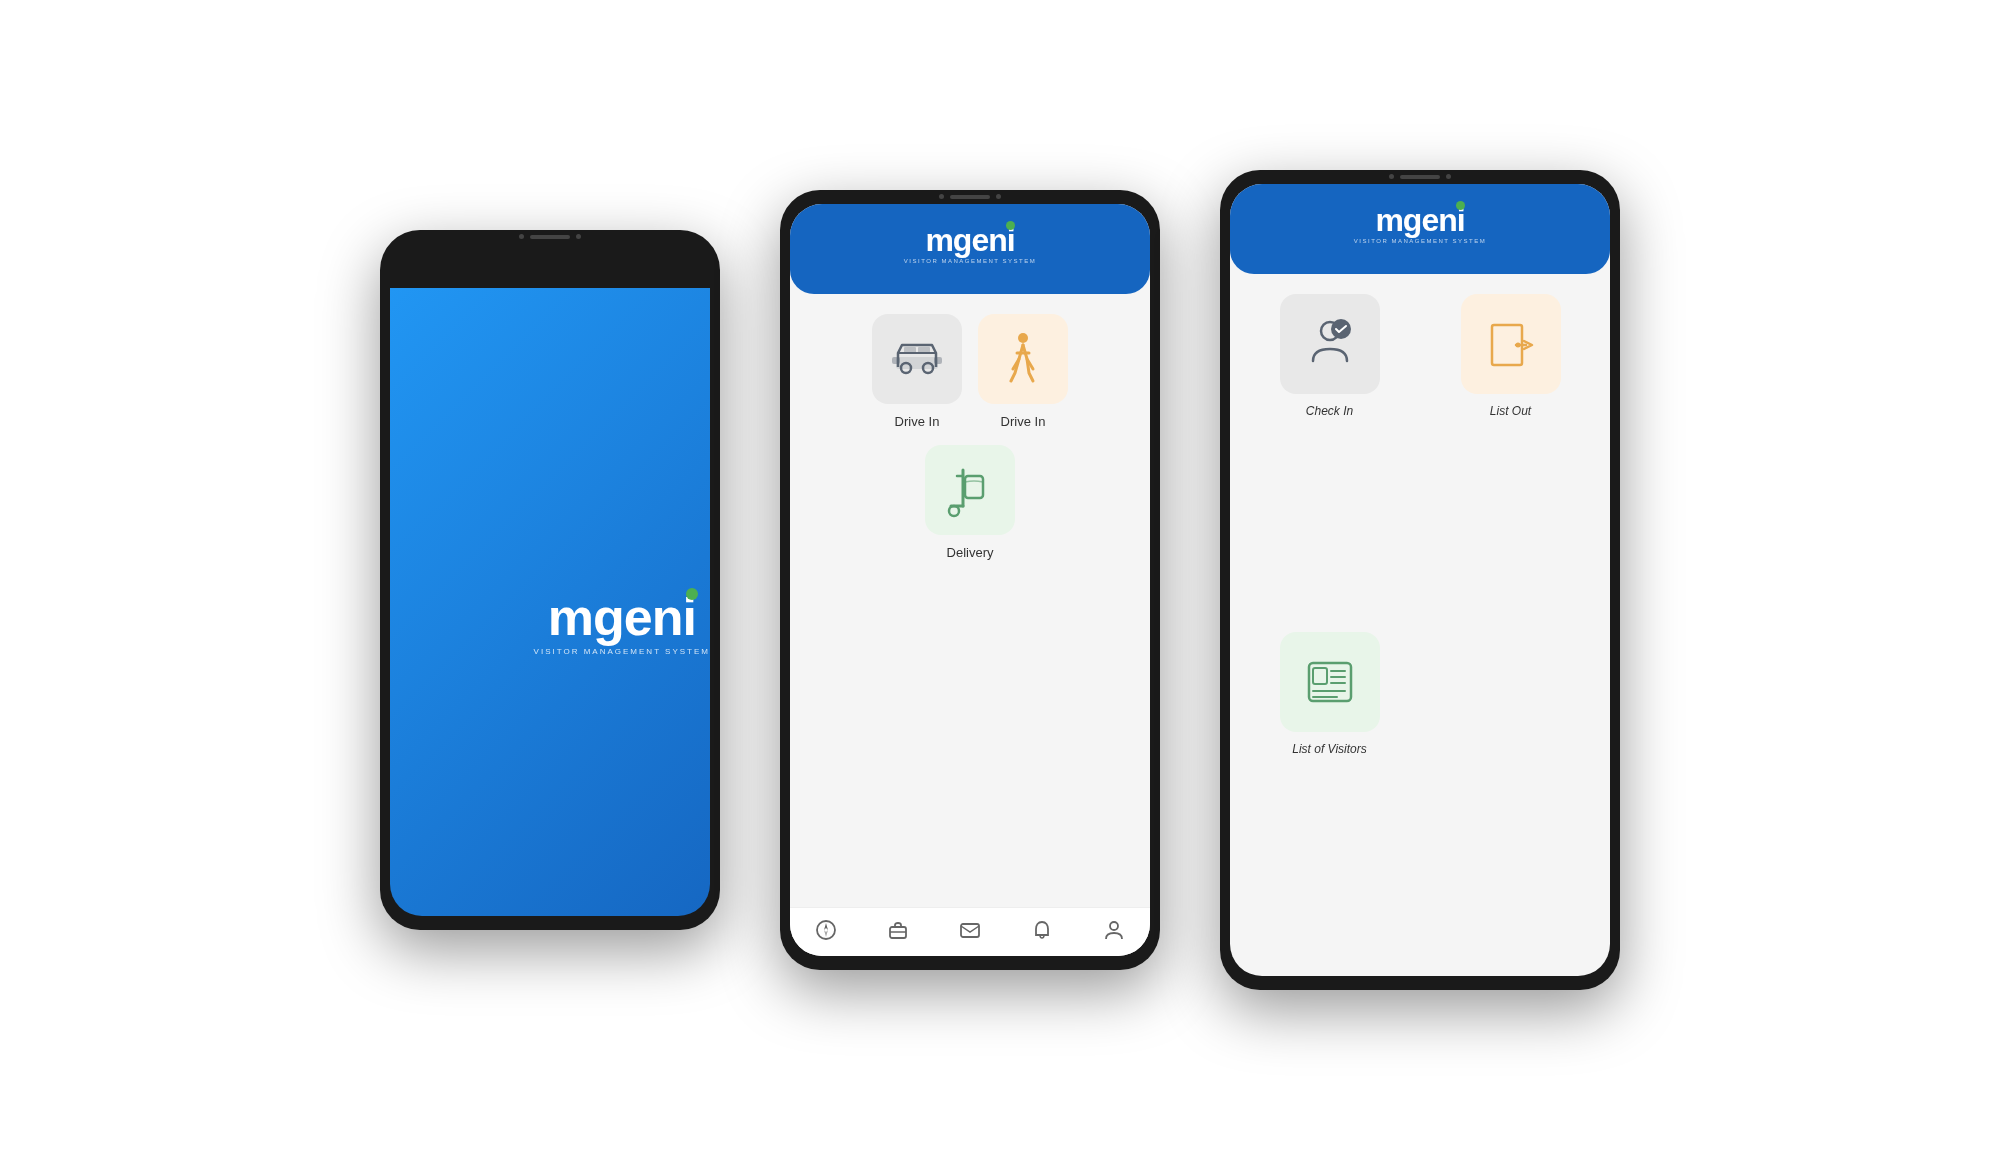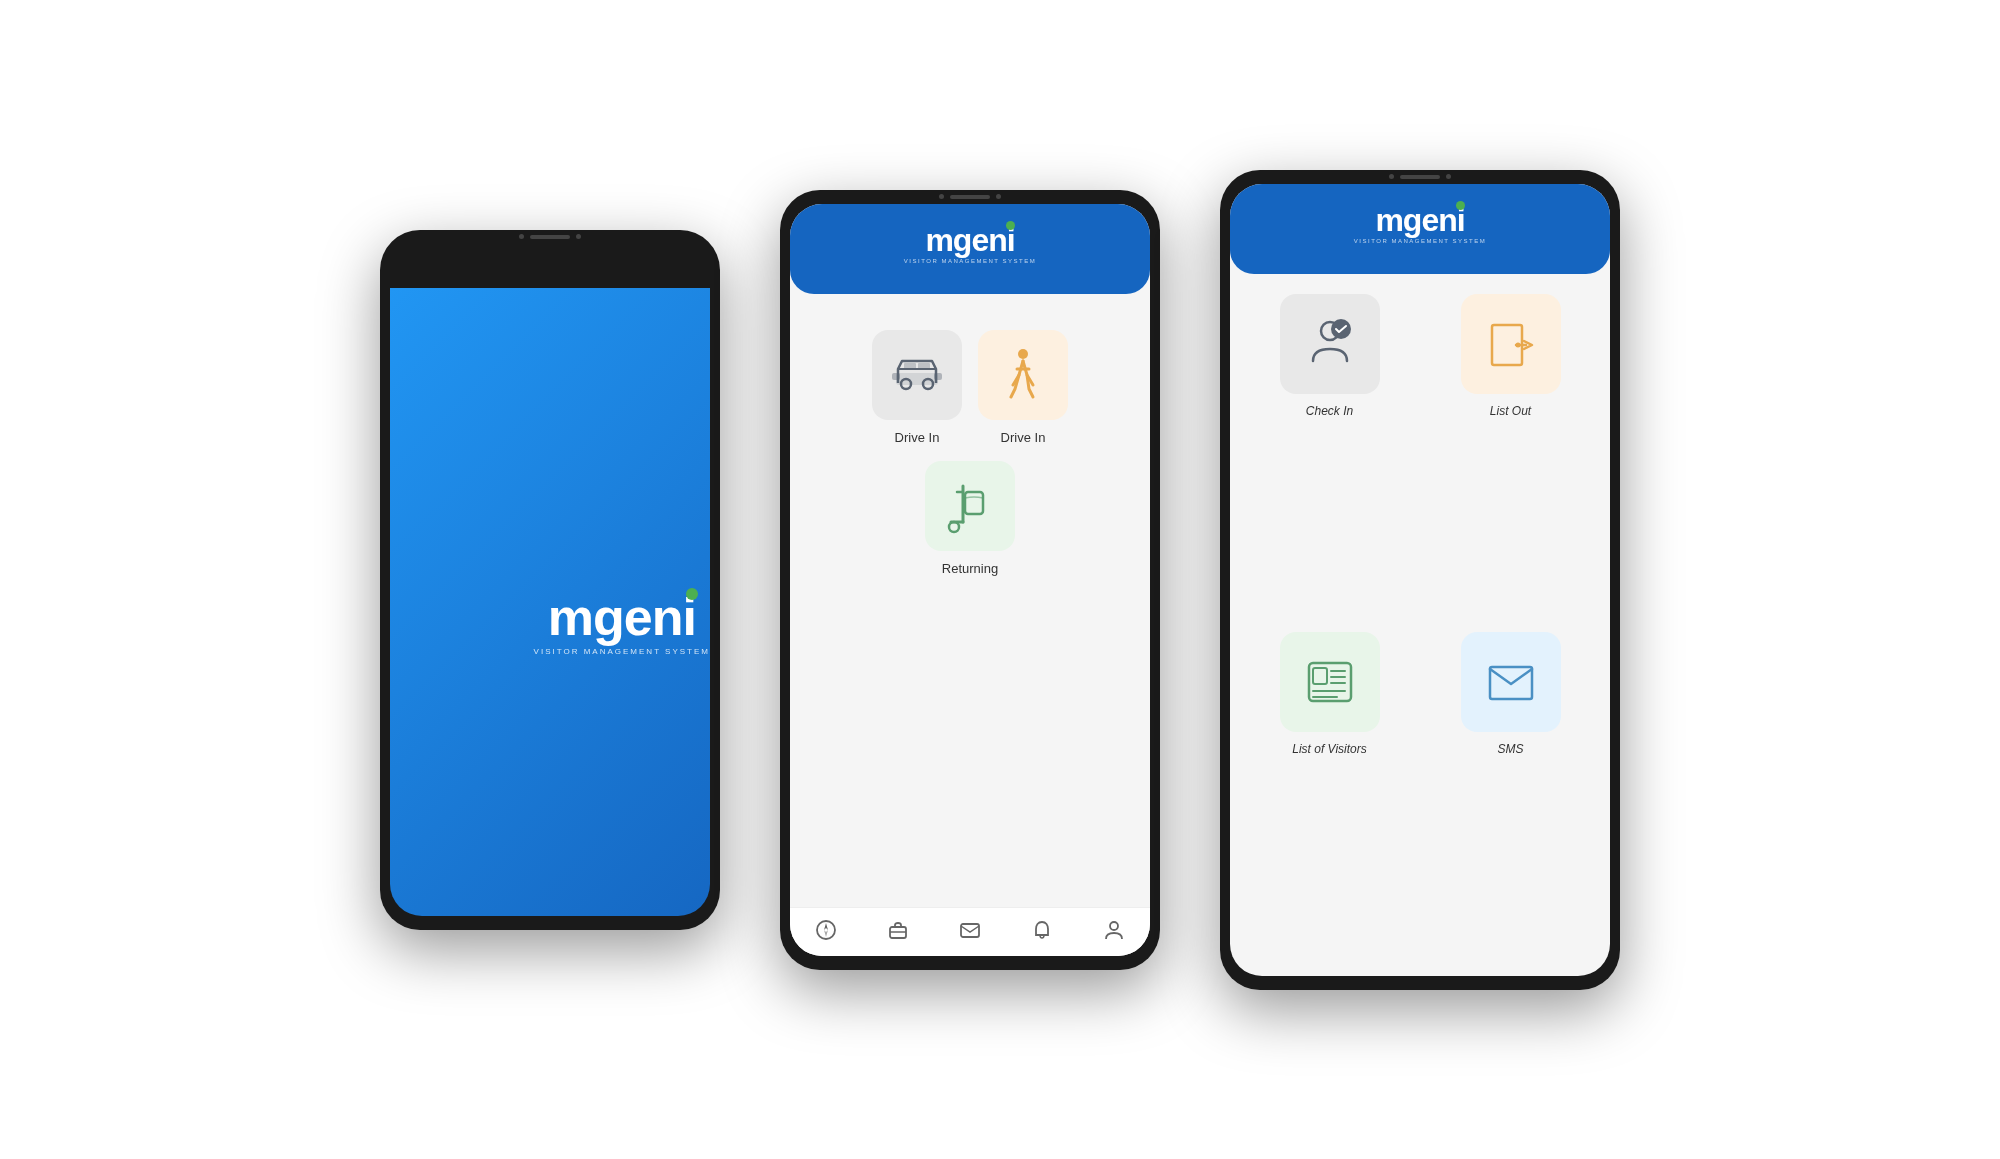--- a/index.html
+++ b/index.html
@@ -128,21 +128,21 @@
       display: flex;
       align-items: center;
       justify-content: center;
     }
 
     
     .menu-grid {
       display: flex;
       flex-direction: column;
       align-items: center;
-      padding: 36px 15px;
+      padding: 20px 15px;
       gap: 16px;
       flex: 1;
     }
     .menu-row {
       display: flex;
       gap: 16px;
       justify-content: center;
     }
     .menu-item {
       display: flex;
@@ -345,21 +345,21 @@
               <svg width="54" height="56" viewBox="0 0 54 56" fill="none">
 
                 <line x1="20" y1="8" x2="20" y2="44" stroke="#5a9e6f" stroke-width="3" stroke-linecap="round"></line>
                 <line x1="20" y1="44" x2="8" y2="44" stroke="#5a9e6f" stroke-width="3" stroke-linecap="round"></line>
                 <rect x="22" y="14" width="18" height="22" rx="3" fill="none" stroke="#5a9e6f" stroke-width="2.5"></rect>
                 <circle cx="11" cy="49" r="5" fill="none" stroke="#5a9e6f" stroke-width="2.5"></circle>
                 <line x1="14" y1="14" x2="20" y2="14" stroke="#5a9e6f" stroke-width="2.5" stroke-linecap="round"></line>
                 <path d="M22 20 Q31 18 40 20" stroke="#5a9e6f" stroke-width="1.5" stroke-linecap="round" opacity="0.6"></path>
               </svg>
             </div>
-            <span class="menu-item-label">Returning</span>
+            <span class="menu-item-label">Delivery</span>
           </div>
         </div>
       </div>
 
       <div class="bottom-nav">
         <div class="nav-icon">
           <svg width="22" height="22" viewBox="0 0 22 22" fill="none">
             <circle cx="11" cy="11" r="9" stroke="#666" stroke-width="1.8"></circle>
             <polygon points="11,4 13,11 11,9 9,11" fill="#666"></polygon>
             <polygon points="11,18 9,11 11,13 13,11" fill="#aaa"></polygon>
@@ -457,28 +457,18 @@
               <line x1="30" y1="24" x2="44" y2="24" stroke="#5a9e6f" stroke-width="2" stroke-linecap="round"></line>
               <line x1="30" y1="30" x2="44" y2="30" stroke="#5a9e6f" stroke-width="2" stroke-linecap="round"></line>
               <line x1="12" y1="38" x2="44" y2="38" stroke="#5a9e6f" stroke-width="2" stroke-linecap="round"></line>
               <line x1="12" y1="44" x2="36" y2="44" stroke="#5a9e6f" stroke-width="2" stroke-linecap="round"></line>
             </svg>
           </div>
           <span class="grid-item-label">List of Visitors</span>
         </div>
 
 
-        <div class="grid-item">
-          <div class="grid-icon-box sms-blue">
-            <svg width="58" height="58" viewBox="0 0 58 58" fill="none">
-
-              <path d="M8 16 L8 44 Q8 46 10 46 L48 46 Q50 46 50 44 L50 16 Q50 14 48 14 L10 14 Q8 14 8 16Z" fill="none" stroke="#4a90c4" stroke-width="2.5"></path>
-              <path d="M8 16 L29 31 L50 16" stroke="#4a90c4" stroke-width="2.5" stroke-linecap="round" stroke-linejoin="round" fill="none"></path>
-            </svg>
-          </div>
-          <span class="grid-item-label">SMS</span>
-        </div>
 
 
       </div>
     </div>
   </div>
 </div>
 
 </body></html>

